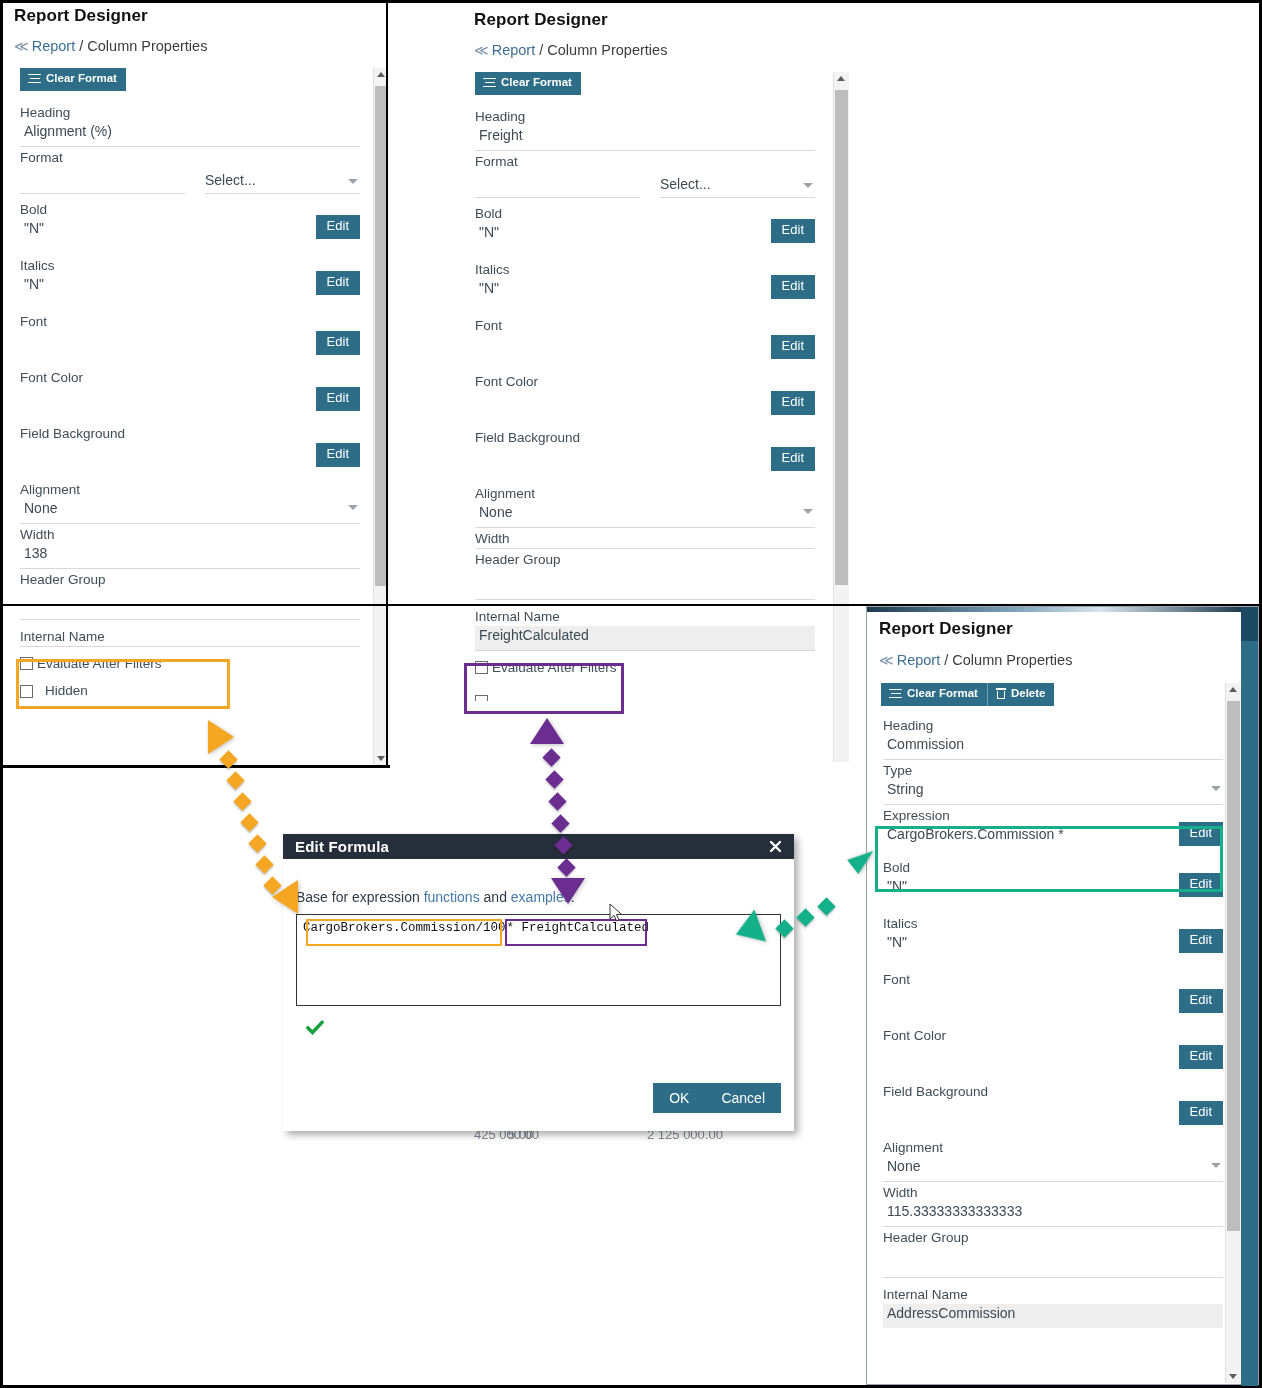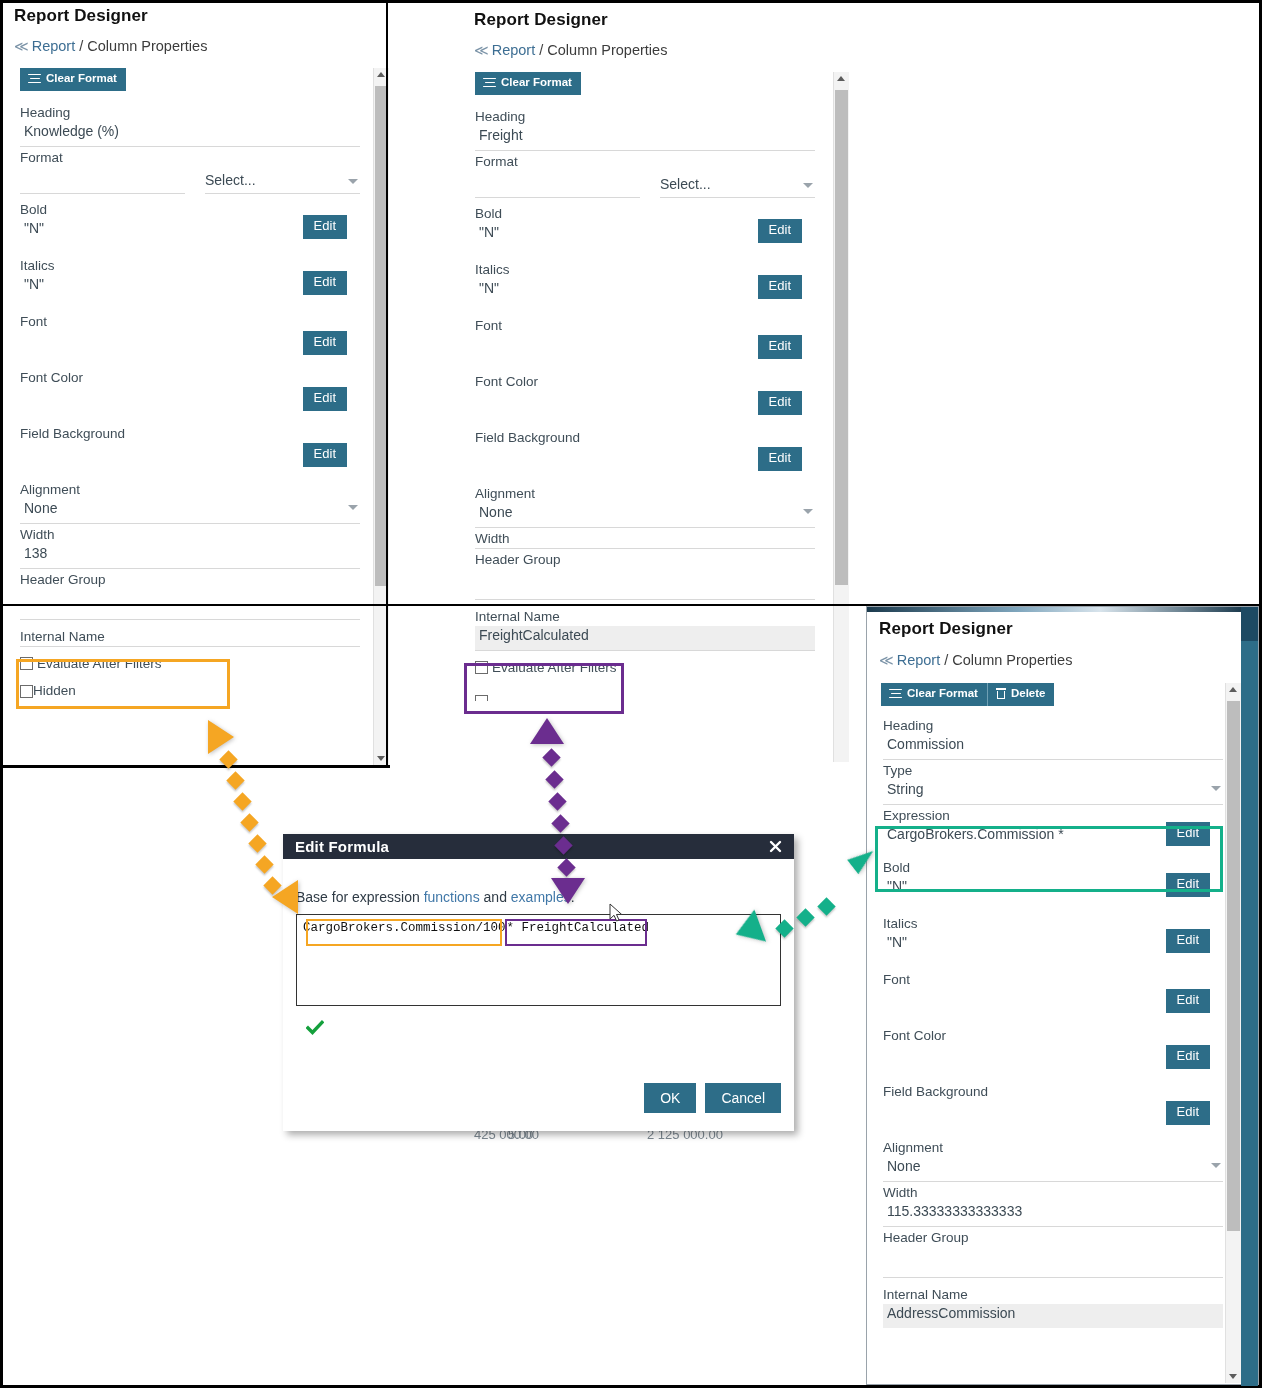--- a/index.html
+++ b/index.html
@@ -28,21 +28,21 @@
   .ic-trash{display:inline-block;width:10px;height:11px;position:relative;}
   .ic-trash .lid{position:absolute;top:0;left:0;width:10px;height:1.6px;background:#fff;}
   .ic-trash .can{position:absolute;top:2.4px;left:1px;width:8px;height:8.6px;
         border:1.4px solid #fff;border-top:none;box-sizing:border-box;}
 
   .fld{position:relative;border-bottom:1px solid #d8d8d8;}
   .fld .lbl{font-size:13.5px;color:#3f4d57;padding:3px 0 2px 0;}
   .fld .val{font-size:14px;color:#3c4a54;padding:1px 0 6px 4px;min-height:17px;}
   .fld.noline{border-bottom:none;}
   .fld .shade{background:#eeeeee;}
-  .editbtn{position:absolute;right:13px;background:#2d6d88;color:#fff;font-size:13px;
+  .editbtn{position:absolute;right:0;background:#2d6d88;color:#fff;font-size:13px;
         padding:4px 11px 5px;border:none;cursor:pointer;line-height:1.15;}
   .sel-arrow{position:absolute;right:2px;width:0;height:0;border-left:5px solid transparent;
         border-right:5px solid transparent;border-top:5px solid #9aa3ab;}
 
   
   .sbar{position:absolute;width:15px;background:#f3f3f3;border-left:1px solid #e0e0e0;}
   .sbar .thumb{position:absolute;left:1px;width:13px;background:#bdbdbd;}
   .sbar .ar{position:absolute;left:3px;width:0;height:0;border-left:4px solid transparent;
         border-right:4px solid transparent;}
   .sbar .up{top:4px;border-bottom:5px solid #5c5c5c;}
@@ -62,21 +62,21 @@
        justify-content:space-between;padding:0 12px;}
   #dialog .dtitle{font-size:15px;font-weight:bold;letter-spacing:.2px;}
   #dialog .dclose{font-size:15px;font-weight:bold;cursor:pointer;}
   #dialog .dbody{padding:12px 13px 0 13px;}
   .dhelp{font-size:14px;color:#2f3b46;line-height:1.28;}
   .dhelp a{color:#4178a8;text-decoration:none;}
   .fx-area{margin-top:7px;border:1px solid #333;height:92px;
        font-family:"Liberation Mono",monospace;font-size:12.5px;color:#111;
        padding:5px 5px 0 6px;box-sizing:border-box;position:relative;background:#fff;}
   .caret{display:inline-block;width:1px;height:13px;background:#111;vertical-align:-2px;}
-  .okrow{display:flex;gap:9px;padding:0 13px 10px 0;}
+  .okrow{display:flex;padding:0 13px 10px 0;}
   .dbtn{background:#2d6d88;color:#fff;border:none;font-size:14px;padding:7px 16px;cursor:pointer;}
 
   
   .dash{position:absolute;width:13px;height:13px;transform:rotate(45deg);
        box-shadow:1.5px 1.5px 2px rgba(0,0,0,.22);}
   .head{position:absolute;width:0;height:0;filter:drop-shadow(1.5px 1.5px 2px rgba(0,0,0,.25));}
 
   .behind{position:absolute;font-size:13px;color:#7e8a93;}
 </style>
 </head>
@@ -97,21 +97,21 @@
           <i></i>
           <i></i>
         </span>
       <span>Clear Format</span>
     </button>
   </div>
 
   <div style="position:absolute;left:20px;top:102px;width:340px;">
     <div class="fld">
       <div class="lbl">Heading</div>
-      <div class="val">Knowledge (%)</div>
+      <div class="val">Alignment (%)</div>
     </div>
     <div class="fld noline" style="height:52px;">
       <div class="lbl">Format</div>
       <div style="position:absolute;left:0;top:24px;width:165px;border-bottom:1px solid #d8d8d8;height:22px;"></div>
       <div style="position:absolute;left:185px;top:24px;width:155px;border-bottom:1px solid #d8d8d8;height:22px;">
         <span style="font-size:14px;color:#3c4a54;">Select...</span>
         <span class="sel-arrow" style="top:8px;"></span>
       </div>
     </div>
     <div class="fld noline" style="height:56px;">
@@ -149,21 +149,21 @@
       <div class="lbl">Header Group</div>
       <div class="val"></div>
     </div>
     <div class="fld" style="margin-top:6px;">
       <div class="lbl">Internal Name</div>
     </div>
     <div style="margin-top:9px;font-size:13.5px;color:#3f4d57;display:flex;align-items:center;gap:4px;">
       <span style="display:inline-block;width:11px;height:11px;border:1px solid #6b6b6b;background:#fff;"></span>
       <span>Evaluate After Filters</span>
     </div>
-    <div style="margin-top:12px;font-size:13.5px;color:#3f4d57;display:flex;align-items:flex-end;gap:0;">
+    <div style="margin-top:12px;font-size:13.5px;color:#3f4d57;display:flex;align-items:flex-end;gap:12px;">
       <span style="display:inline-block;width:11px;height:11px;border:1px solid #6b6b6b;background:#fff;"></span>
       <span>Hidden</span>
     </div>
   </div>
 
   <div class="sbar" style="left:373px;top:68px;height:697px;">
     <span class="ar up"></span>
     <div class="thumb" style="top:18px;height:500px;"></div>
     <span class="ar dn"></span>
   </div>

